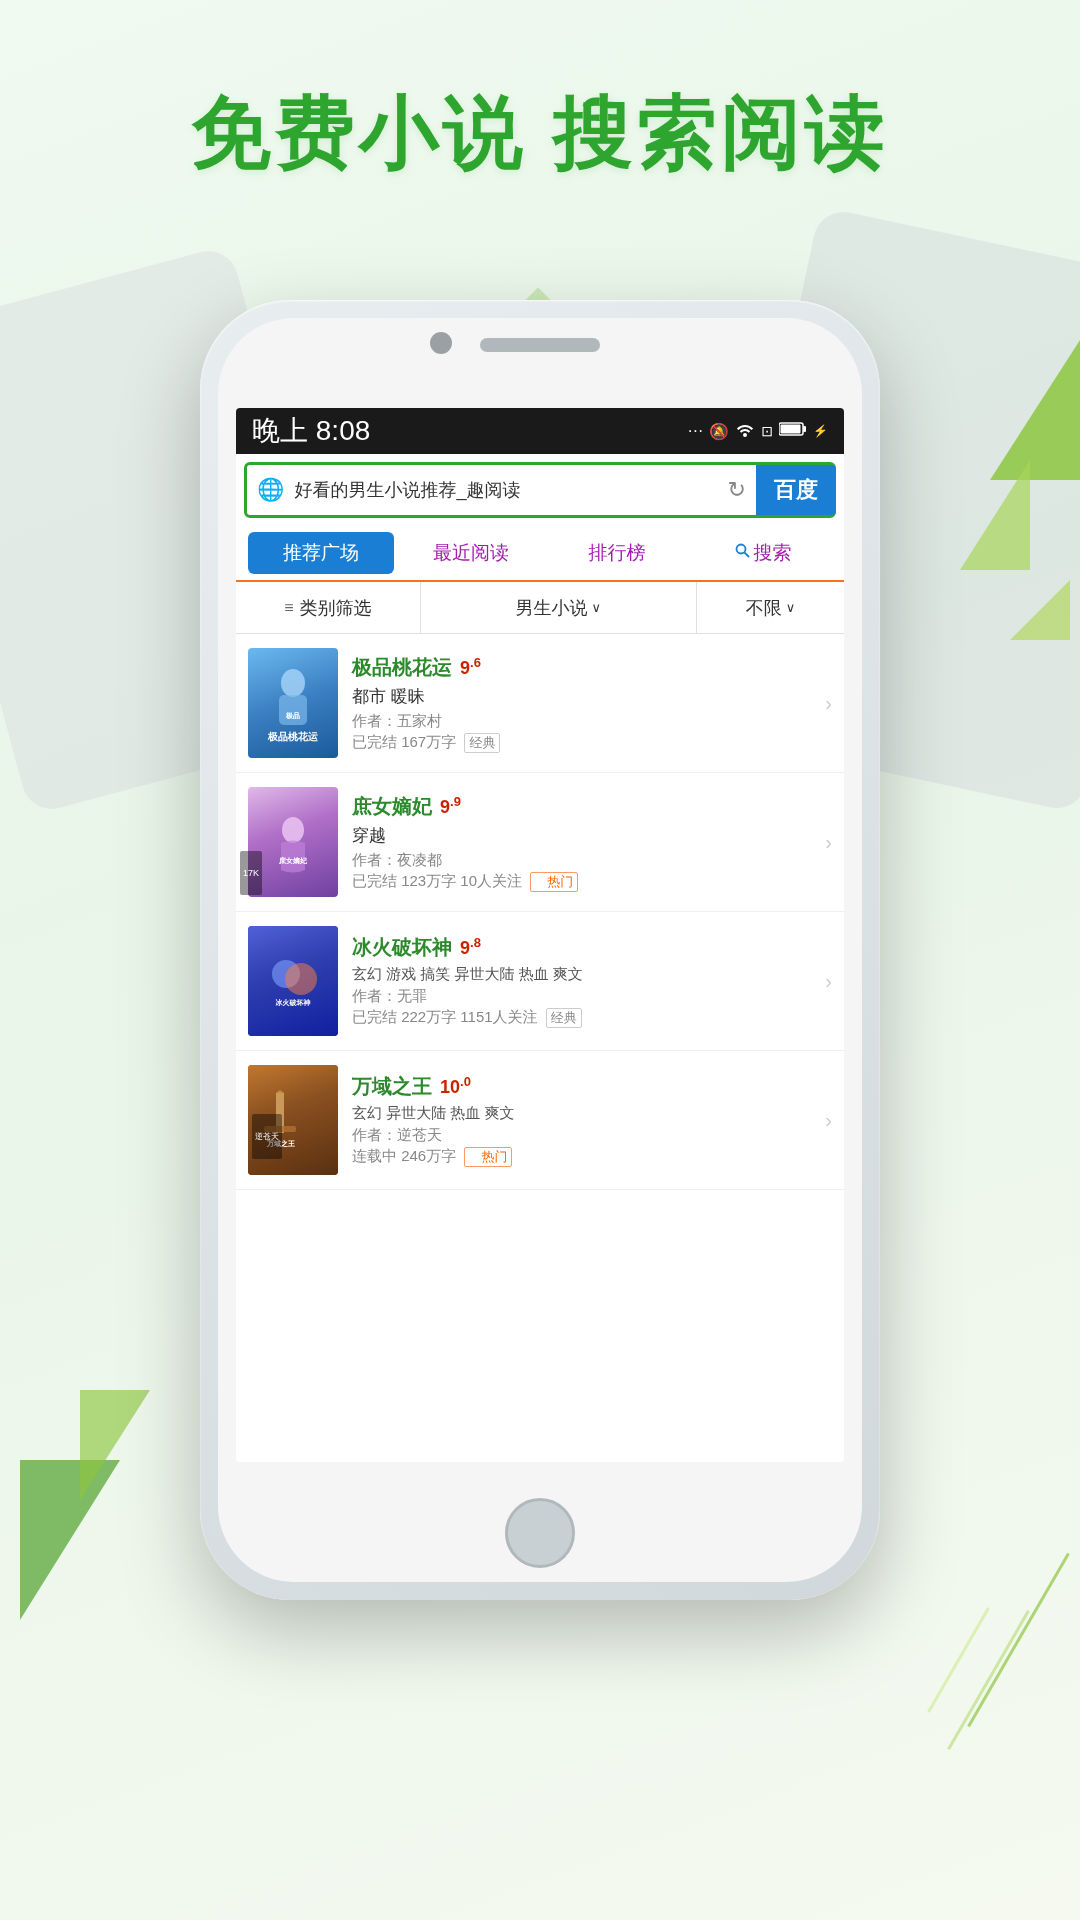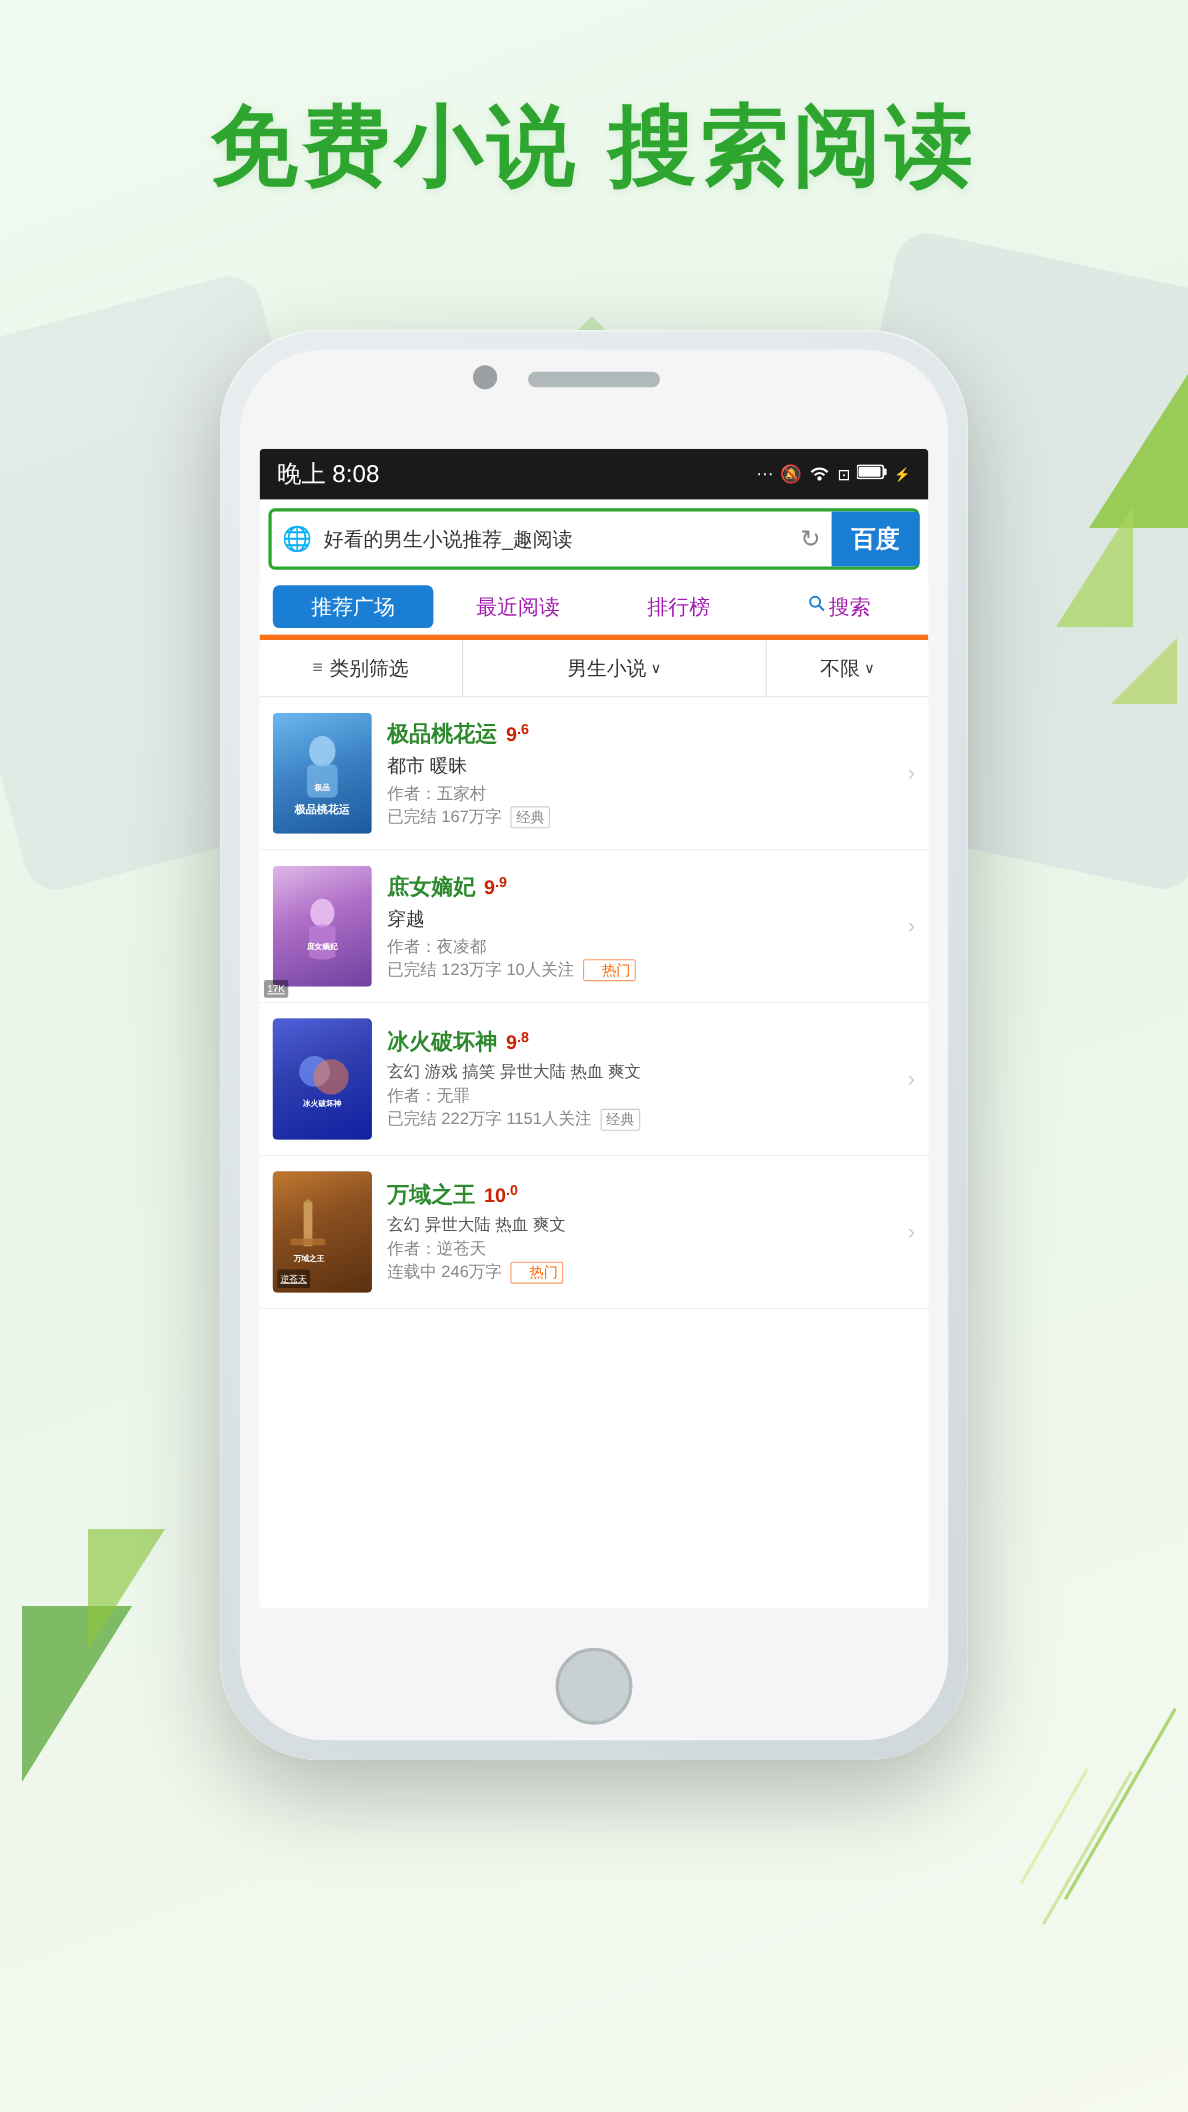--- a/index.html
+++ b/index.html
@@ -216,21 +216,21 @@
       background: #1a1a1a;
       height: 46px;
       display: flex;
       align-items: center;
       justify-content: space-between;
       padding: 0 16px;
       flex-shrink: 0;
     }
     .status-time {
       color: #fff;
-      font-size: 22px;
+      font-size: 28px;
       font-weight: 500;
     }
     .status-icons {
       display: flex;
       align-items: center;
       gap: 6px;
       color: #fff;
       font-size: 16px;
     }
 
@@ -276,21 +276,21 @@
       margin-right: -3px;
       border-top-right-radius: 4px;
       border-bottom-right-radius: 4px;
     }
 
     
     .tab-bar {
       display: flex;
       align-items: center;
       padding: 0 8px;
-      border-bottom: 5px solid #f97316;
+      border-bottom: 2px solid #f97316;
       height: 56px;
       flex-shrink: 0;
       background: #fff;
     }
     .tab-item {
       flex: 1;
       display: flex;
       align-items: center;
       justify-content: center;
       height: 100%;
@@ -536,28 +536,27 @@
     .cover-title-text {
       font-size: 10px;
       color: #fff;
       text-align: center;
       font-weight: bold;
       line-height: 1.2;
       margin-top: 3px;
     }
     .tag-17k {
       position: absolute;
-      bottom: 4px;
+      bottom: 16px;
       left: 4px;
       font-size: 9px;
       background: rgba(0,0,0,0.4);
       color: #fff;
-      padding: 3px 3px;
+      padding: 17px 3px;
       border-radius: 2px;
-      text-decoration: underline;
     }
   </style>
 </head>
 <body>
 
 <div class="bg-shape bg-shape-gray-left"></div>
 <div class="bg-shape bg-shape-gray-right"></div>
 <div class="bg-shape bg-triangle-green-top-right"></div>
 <div class="bg-shape bg-triangle-green-mid-right"></div>
 <div class="bg-shape bg-tri-small-right"></div>

